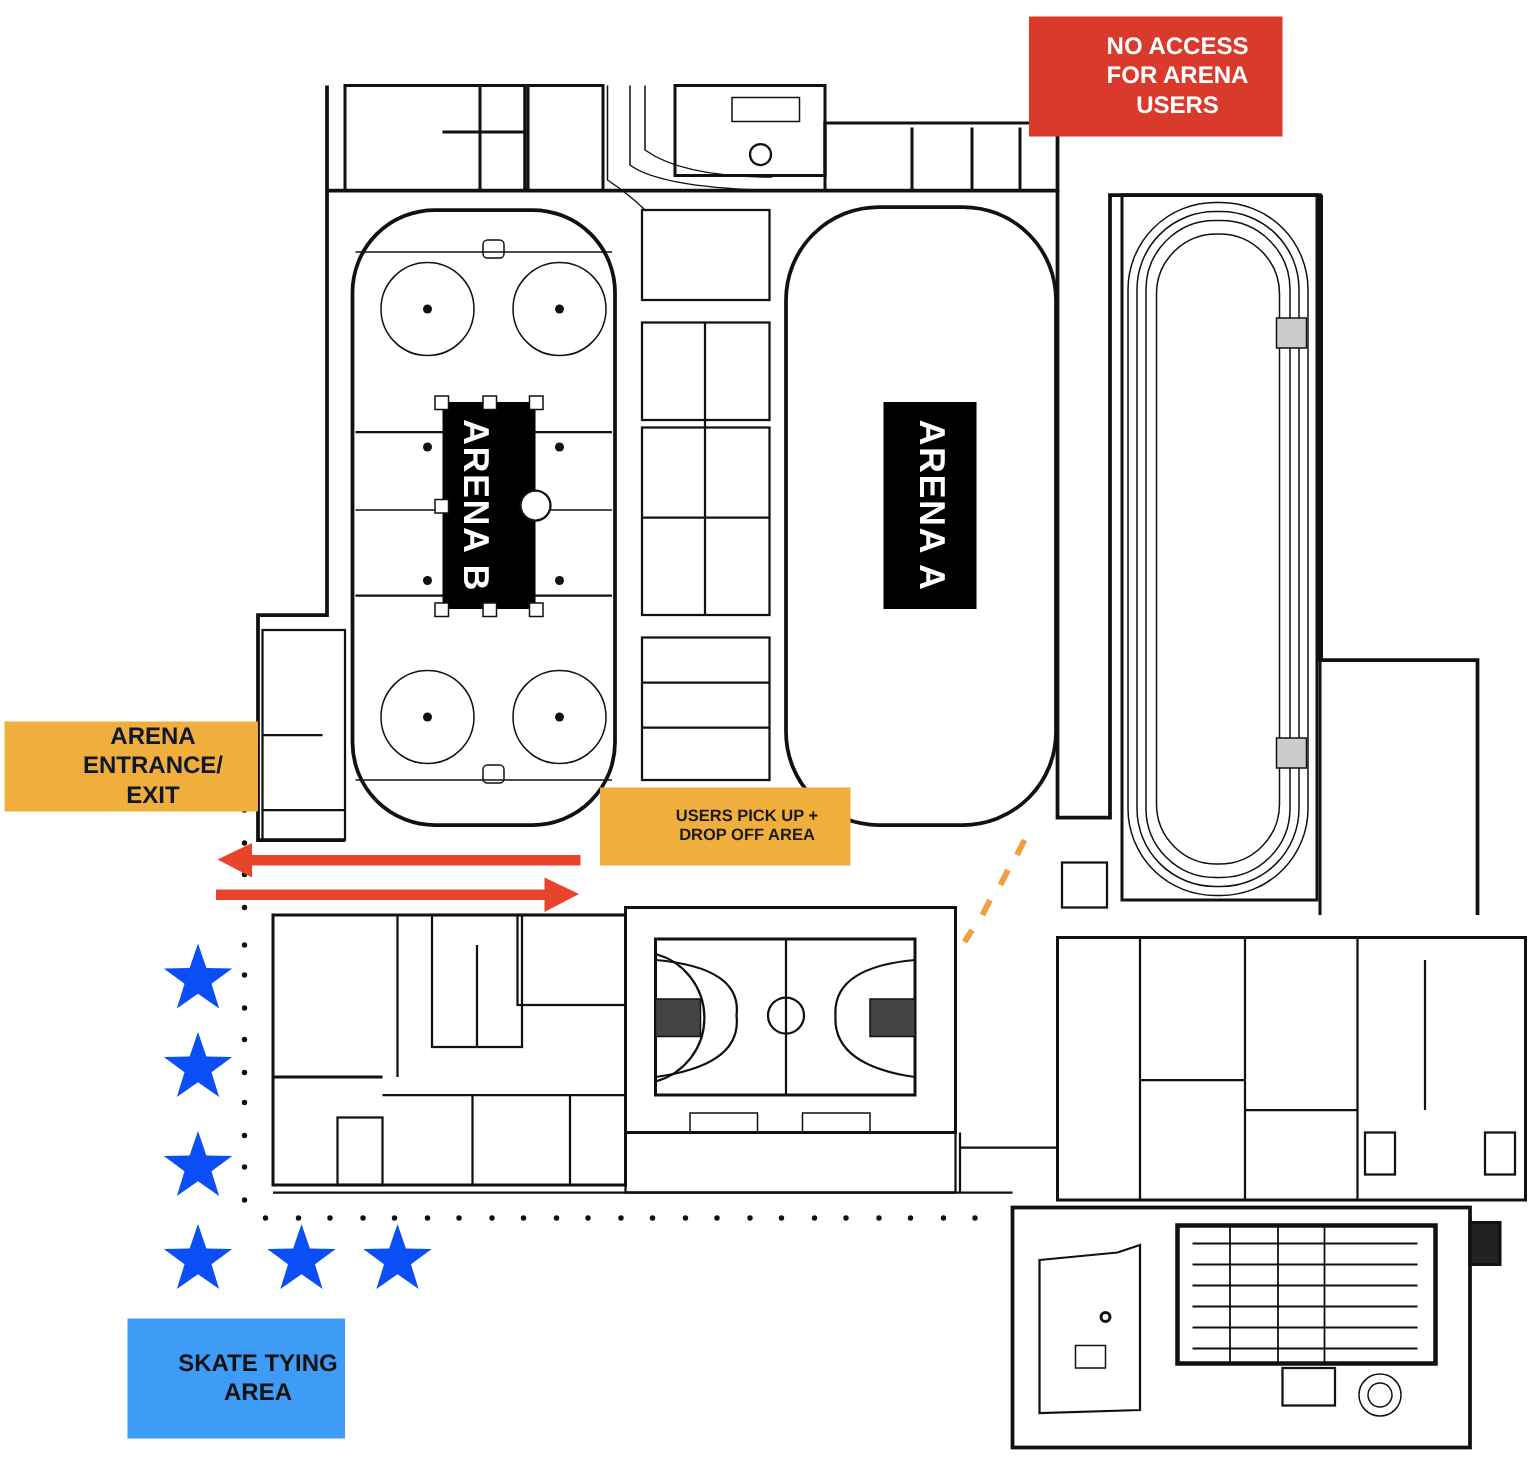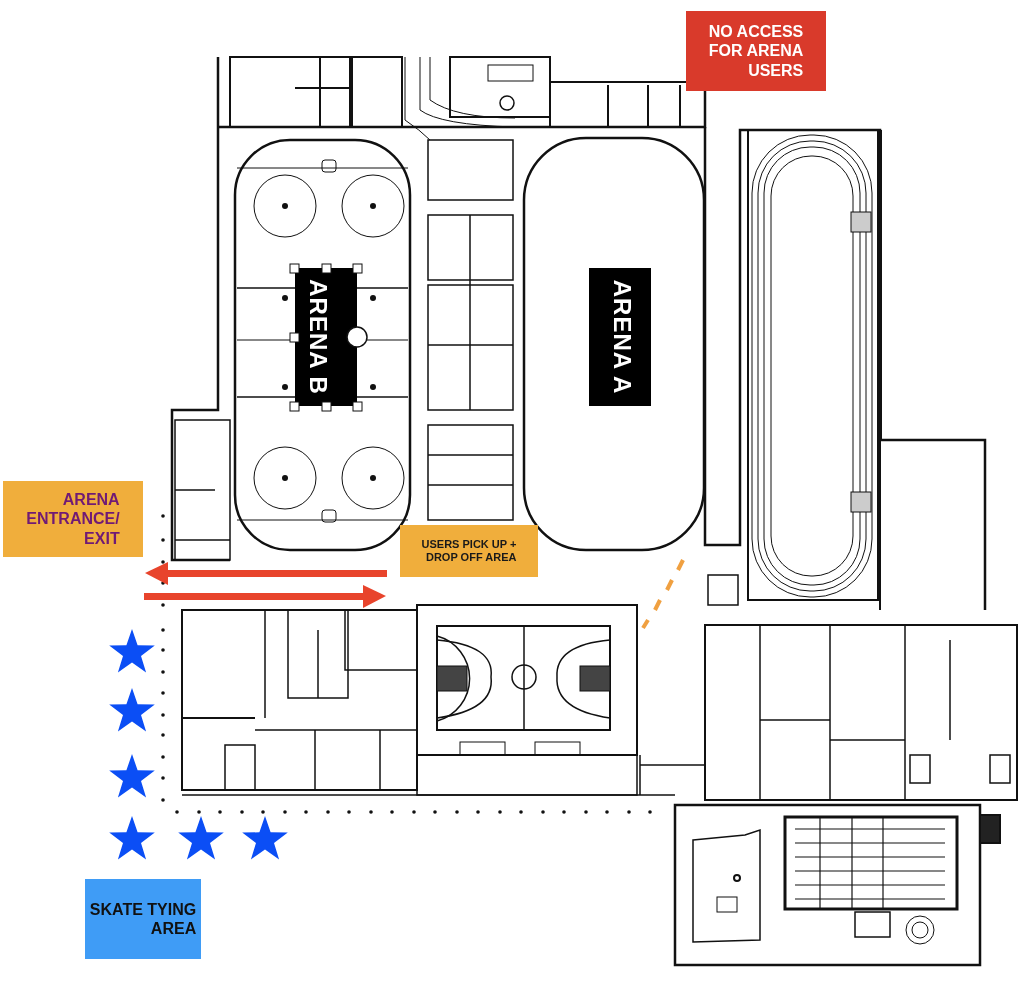--- a/index.html
+++ b/index.html
@@ -1,20 +1,20 @@
 <!DOCTYPE html>
 <html><head>
 <meta charset="utf-8">
 <style>
   html, body { margin: 0; padding: 0; background: #ffffff; }
   body { width: 1024px; height: 987px; position: relative; overflow: hidden; font-family: "Liberation Sans", sans-serif; }
   #plan { position: absolute; left: 0; top: 0; }
-  .label-box { position: absolute; display: flex; align-items: center; justify-content: center; text-align: right; font-family: "Liberation Sans", sans-serif; font-weight: bold; line-height: 1.2; white-space: pre-line; }
+  .label-box { position: absolute; display: flex; align-items: center; justify-content: center; text-align: center; font-family: "Liberation Sans", sans-serif; font-weight: bold; line-height: 1.2; white-space: pre-line; padding-left: 29px; }
   .lbl-noaccess { left: 686px; top: 11px; width: 140px; height: 80px; background: #d93a2b; color: #ffffff; font-size: 16px; }
-  .lbl-entrance { left: 3px; top: 481px; width: 140px; height: 76px; background: #f0ae3c; color: #701a75; font-size: 16px; }
+  .lbl-entrance { left: 3px; top: 481px; width: 140px; height: 60px; background: #f0ae3c; color: #0f172a; font-size: 16px; }
   .lbl-pickup { left: 400px; top: 525px; width: 138px; height: 52px; background: #f0ae3c; color: #1a1a1a; font-size: 11px; }
   .lbl-tying { left: 85px; top: 879px; width: 116px; height: 80px; background: #3f9cf6; color: #111111; font-size: 16px; }
   .arena-tag-text { font-family: "Liberation Sans", sans-serif; font-weight: bold; font-size: 24px; fill: #ffffff; letter-spacing: 1px; }
 </style>
 </head>
 <body>
 
 <svg id="plan" width="1024" height="987" viewBox="0 0 1024 987" xmlns="http://www.w3.org/2000/svg">
   <g fill="none" stroke="#111" stroke-width="2">
 

